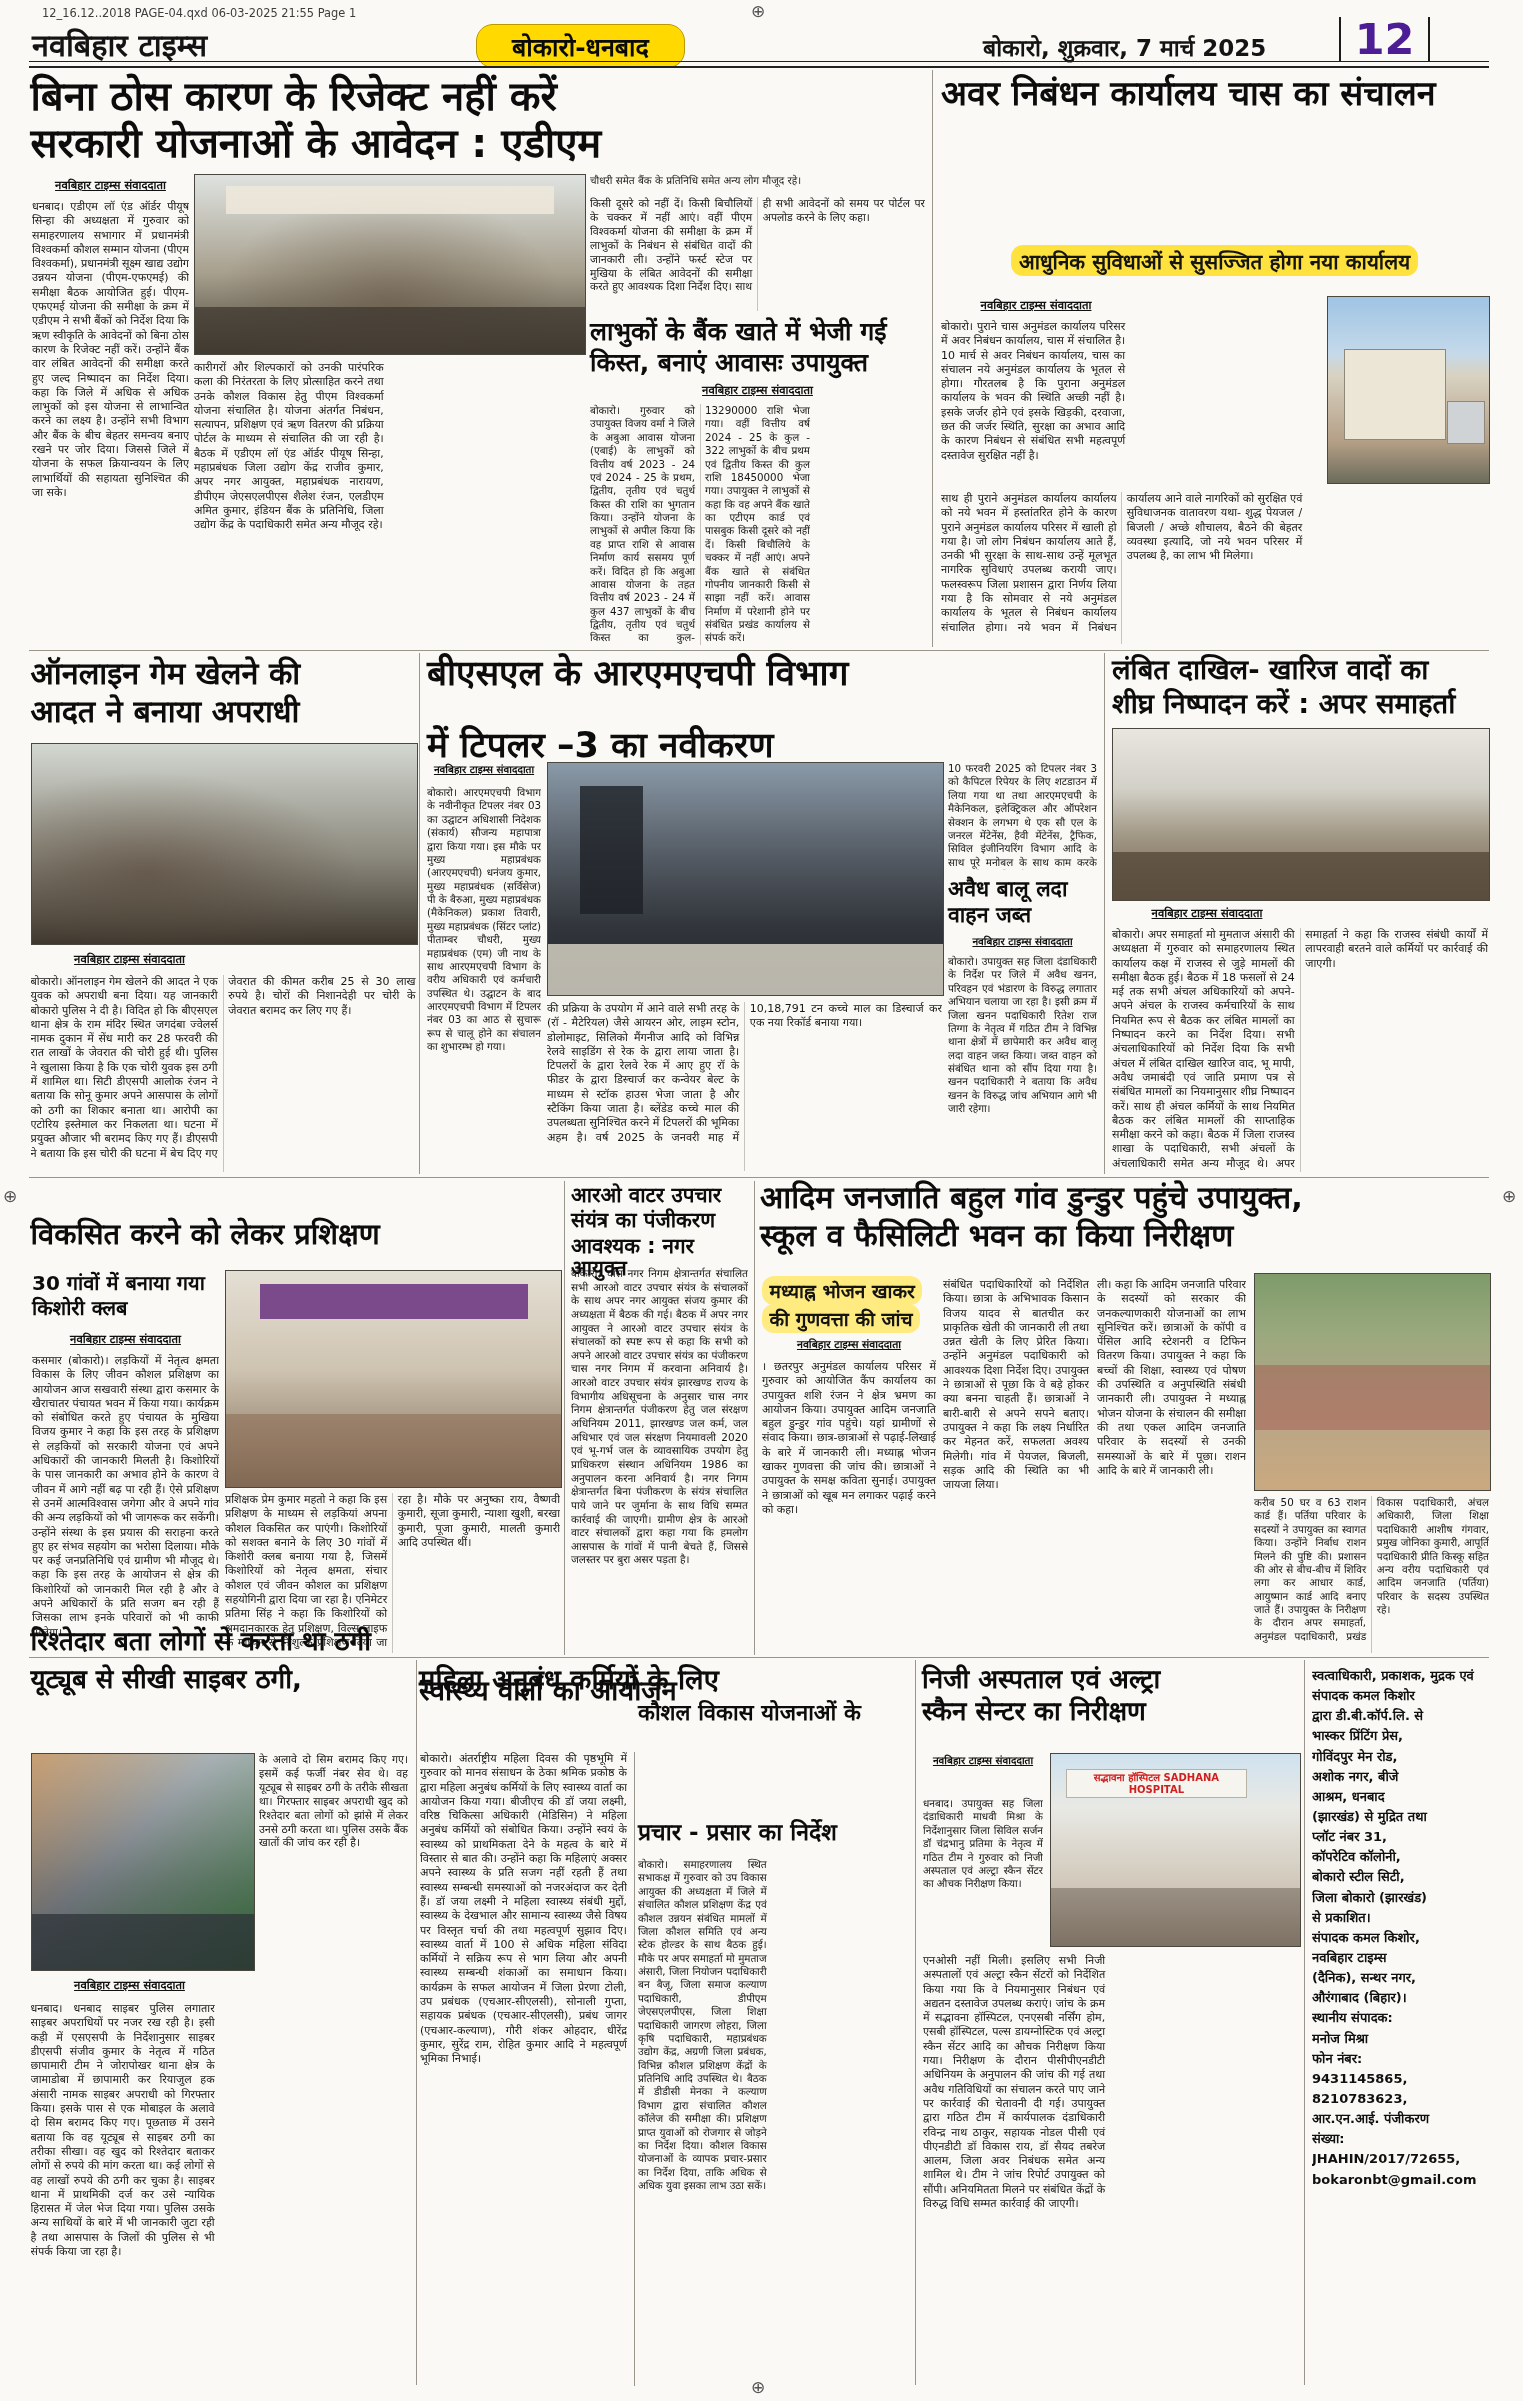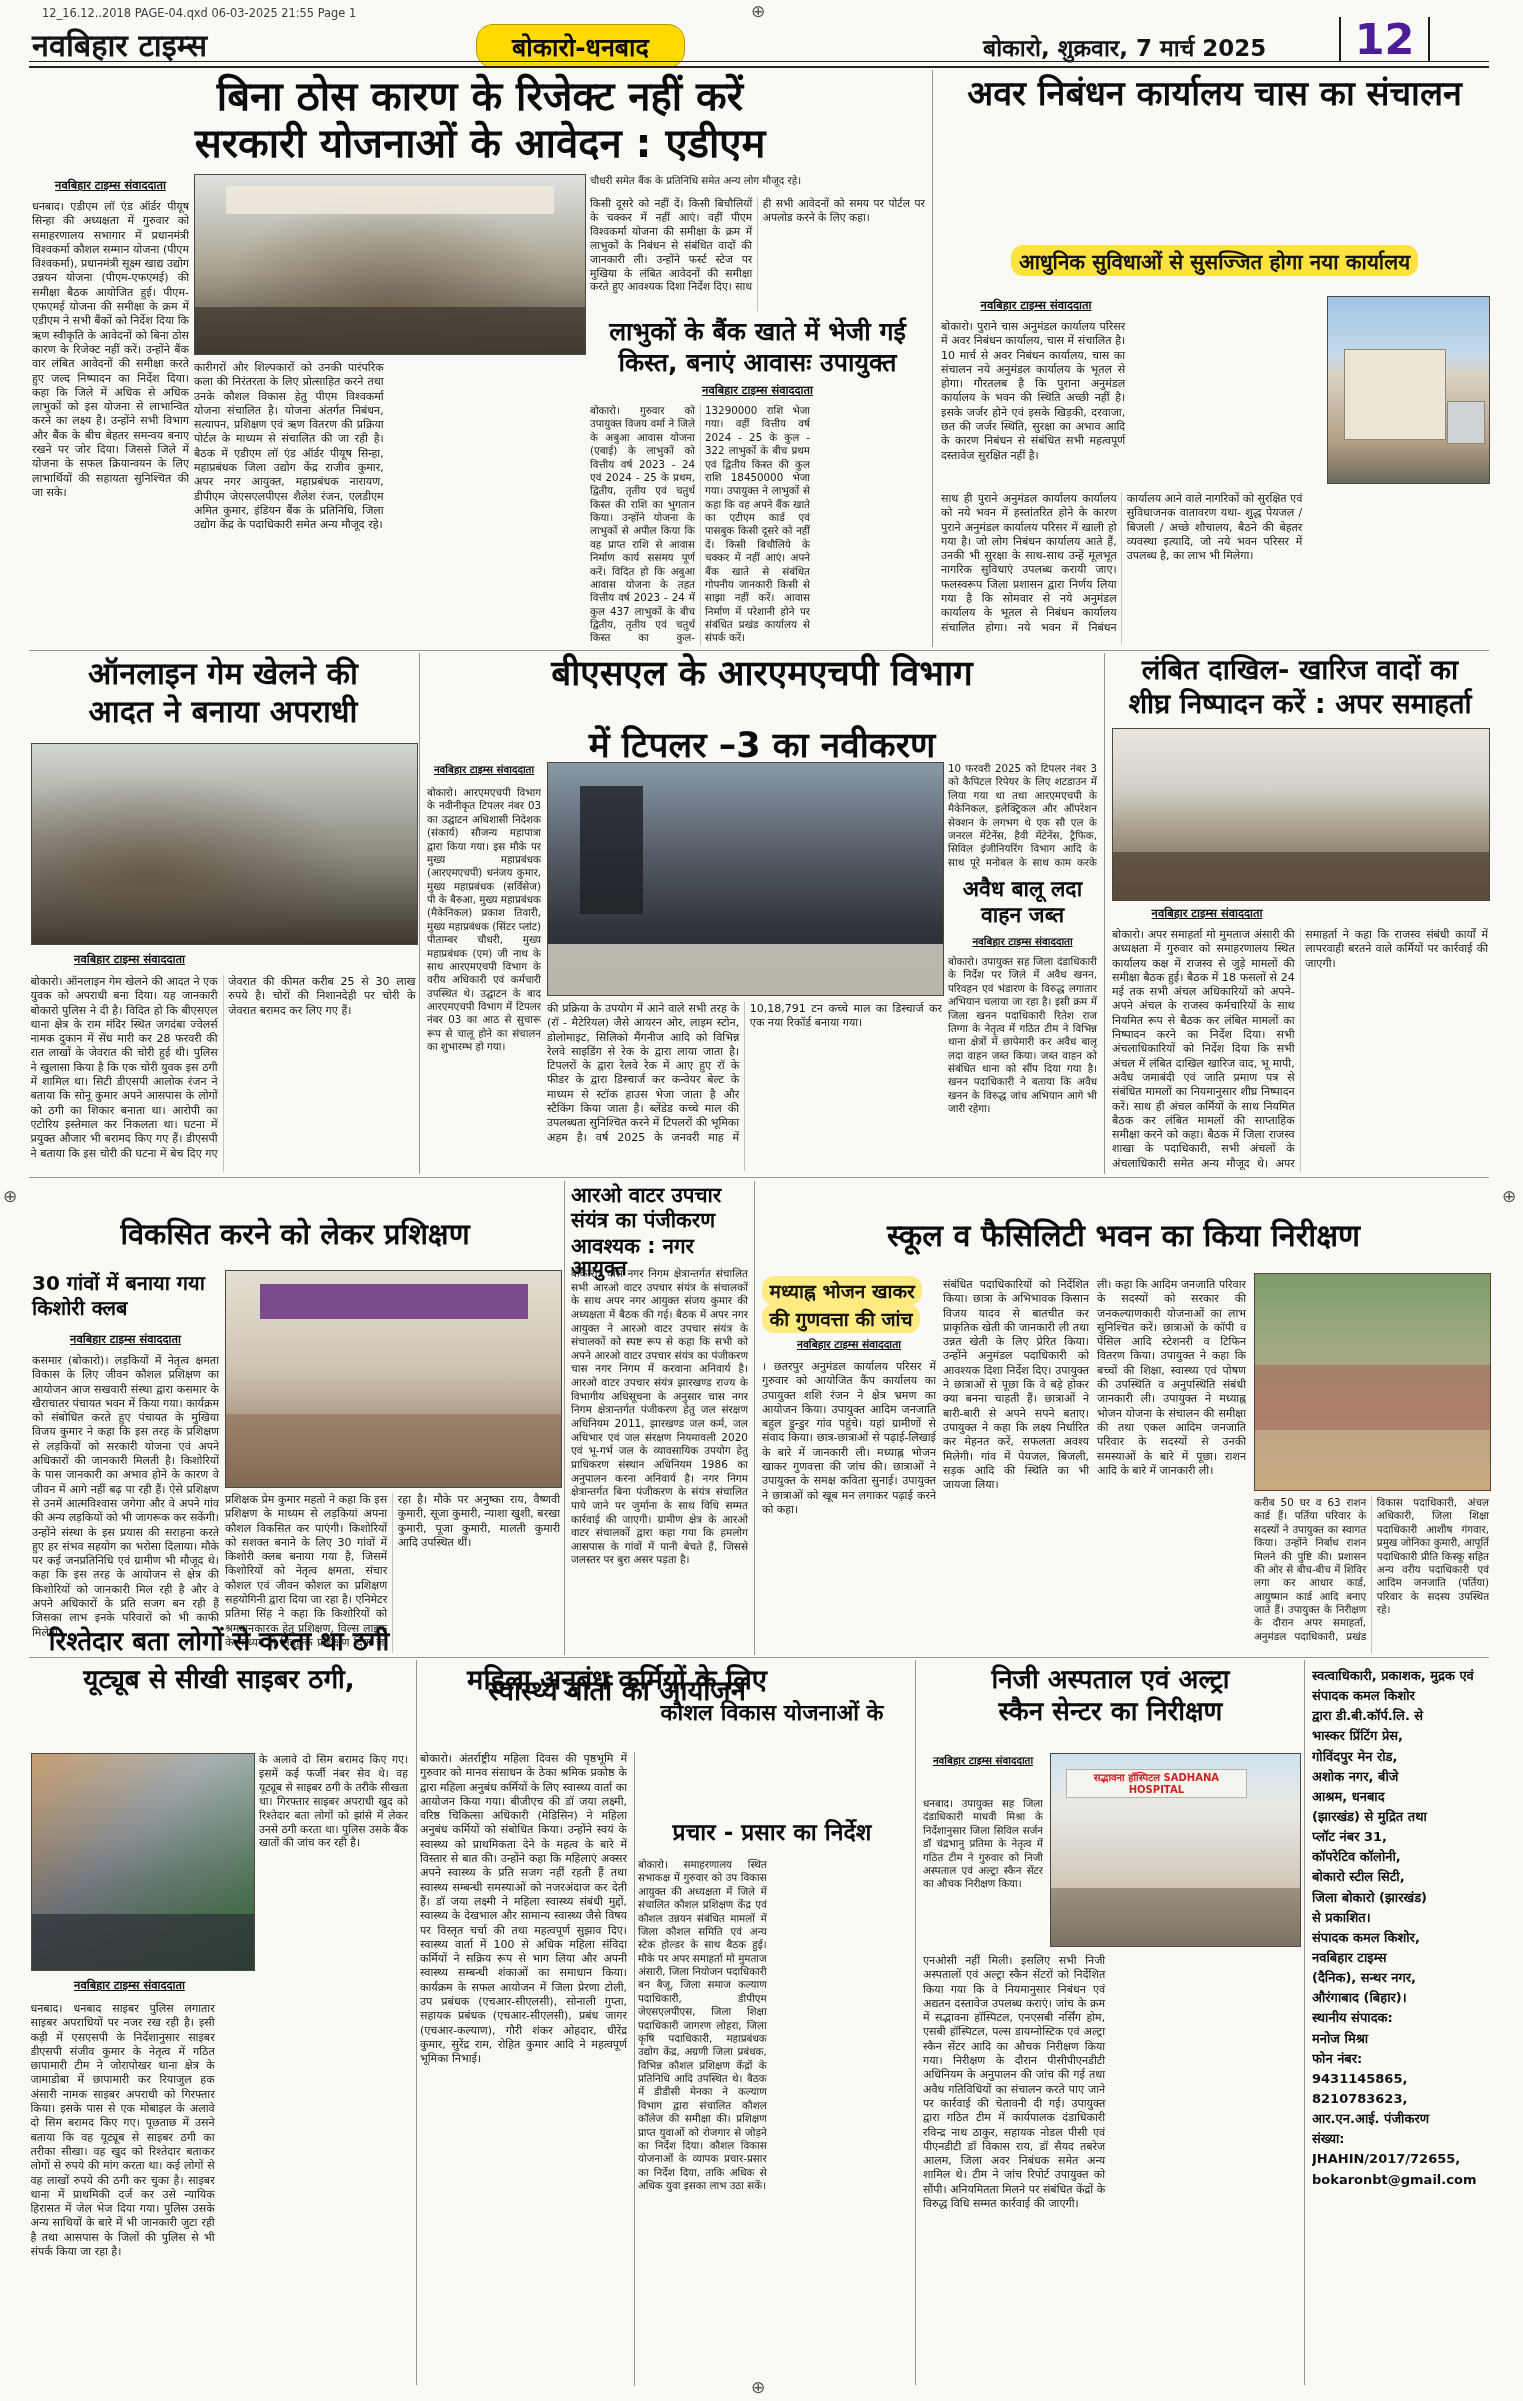--- a/index.html
+++ b/index.html
@@ -1,20 +1,20 @@
 <!DOCTYPE html>
 <html style="font-size:12.2px"><head>
 <meta charset="utf-8">
 <title>नवबिहार टाइम्स</title>
 <style>
   html,body{margin:0;padding:0;background:#e9e7e2;}
   .page{position:relative;width:1523px;height:2401px;background:#faf9f5;
         font-family:"DejaVu Sans","Liberation Sans",sans-serif;color:#141414;}
   .abs{position:absolute;}
-  .hl{position:absolute;font-weight:bold;color:#0c0c0c;text-align:center;line-height:1.08;letter-spacing:0;}
+  .hl{position:absolute;font-weight:bold;color:#0c0c0c;line-height:1.08;letter-spacing:0;}
   .hl-left{text-align:left;}
   .by{position:absolute;font-weight:bold;text-decoration:underline;text-align:center;font-size:11.4px;color:#101010;}
   .bt{position:absolute;font-size:11px;line-height:1.3;text-align:justify;overflow:hidden;color:#161616;}
   .cols2{column-count:2;column-gap:10.7px;column-rule:0.8px solid #c7c4bc;column-fill:auto;}
   .cols3{column-count:3;column-gap:10px;column-rule:0.8px solid #c7c4bc;column-fill:auto;}
   .photo{position:absolute;border:0.8px solid #4a473f;overflow:hidden;}
   .vr{position:absolute;width:0.8px;background:#9a968c;}
   .hr{position:absolute;height:0.8px;background:#9a968c;}
   .subyel{display:inline-block;background:#ffe23e;padding:1.5px 7.6px;font-weight:bold;border-radius:12px;}
   .regmark{position:absolute;color:#555;font-size:17px;line-height:1;}
@@ -149,20 +149,21 @@
 
   <div class="vr" style="left:564px;top:1181px;height:474px;"></div>
 
   <div class="hl hl-left" style="left:571px;top:1184px;width:177px;font-size:20.6px;">आरओ वाटर उपचार</div>
   <div class="hl hl-left" style="left:571px;top:1209px;width:177px;font-size:20.6px;">संयंत्र का पंजीकरण</div>
   <div class="hl hl-left" style="left:571px;top:1235px;width:177px;font-size:20.6px;">आवश्यक : नगर आयुक्त</div>
   <div class="bt" style="left:571px;top:1267px;width:177px;height:385px;font-size:10.5px;">बोकारो। चास नगर निगम क्षेत्रान्तर्गत संचालित सभी आरओ वाटर उपचार संयंत्र के संचालकों के साथ अपर नगर आयुक्त संजय कुमार की अध्यक्षता में बैठक की गई। बैठक में अपर नगर आयुक्त ने आरओ वाटर उपचार संयंत्र के संचालकों को स्पष्ट रूप से कहा कि सभी को अपने आरओ वाटर उपचार संयंत्र का पंजीकरण चास नगर निगम में करवाना अनिवार्य है। आरओ वाटर उपचार संयंत्र झारखण्ड राज्य के विभागीय अधिसूचना के अनुसार चास नगर निगम क्षेत्रान्तर्गत पंजीकरण हेतु जल संरक्षण अधिनियम 2011, झारखण्ड जल कर्म, जल अधिभार एवं जल संरक्षण नियमावली 2020 एवं भू-गर्भ जल के व्यावसायिक उपयोग हेतु प्राधिकरण संस्थान अधिनियम 1986 का अनुपालन करना अनिवार्य है। नगर निगम क्षेत्रान्तर्गत बिना पंजीकरण के संयंत्र संचालित पाये जाने पर जुर्माना के साथ विधि सम्मत कार्रवाई की जाएगी। ग्रामीण क्षेत्र के आरओ वाटर संचालकों द्वारा कहा गया कि हमलोग आसपास के गांवों में पानी बेचते हैं, जिससे जलस्तर पर बुरा असर पड़ता है।</div>
 
   <div class="vr" style="left:754px;top:1181px;height:474px;"></div>
 
+  <div class="hl" style="left:760px;top:1182px;width:727px;font-size:30.5px;">आदिम जनजाति बहुल गांव डुन्डुर पहुंचे उपायुक्त,</div>
   <div class="hl" style="left:760px;top:1220px;width:727px;font-size:30.5px;">स्कूल व फैसिलिटी भवन का किया निरीक्षण</div>
   <div class="abs" style="left:762px;top:1276px;width:174px;">
     <span class="subyel" style="font-size:19px;background:#ffeb80;">मध्याह्न भोजन खाकर</span>
   </div>
   <div class="abs" style="left:762px;top:1304px;width:174px;">
     <span class="subyel" style="font-size:19px;background:#ffeb80;">की गुणवत्ता की जांच</span>
   </div>
   <div class="by" style="left:762px;top:1337px;width:174px;font-size:10.7px;">नवबिहार टाइम्स संवाददाता</div>
   <div class="bt" style="left:762px;top:1360px;width:174px;height:292px;">। छतरपुर अनुमंडल कार्यालय परिसर में गुरुवार को आयोजित कैंप कार्यालय का उपायुक्त शशि रंजन ने क्षेत्र भ्रमण का आयोजन किया। उपायुक्त आदिम जनजाति बहुल डुन्डुर गांव पहुंचे। यहां ग्रामीणों से संवाद किया। छात्र-छात्राओं से पढ़ाई-लिखाई के बारे में जानकारी ली। मध्याह्न भोजन खाकर गुणवत्ता की जांच की। छात्राओं ने उपायुक्त के समक्ष कविता सुनाई। उपायुक्त ने छात्राओं को खूब मन लगाकर पढ़ाई करने को कहा।</div>
   <div class="bt" style="left:943px;top:1278px;width:146px;height:375px;">संबंधित पदाधिकारियों को निर्देशित किया। छात्रा के अभिभावक किसान विजय यादव से बातचीत कर प्राकृतिक खेती की जानकारी ली तथा उन्नत खेती के लिए प्रेरित किया। उन्होंने अनुमंडल पदाधिकारी को आवश्यक दिशा निर्देश दिए। उपायुक्त ने छात्राओं से पूछा कि वे बड़े होकर क्या बनना चाहती हैं। छात्राओं ने बारी-बारी से अपने सपने बताए। उपायुक्त ने कहा कि लक्ष्य निर्धारित कर मेहनत करें, सफलता अवश्य मिलेगी। गांव में पेयजल, बिजली, सड़क आदि की स्थिति का भी जायजा लिया।</div>

